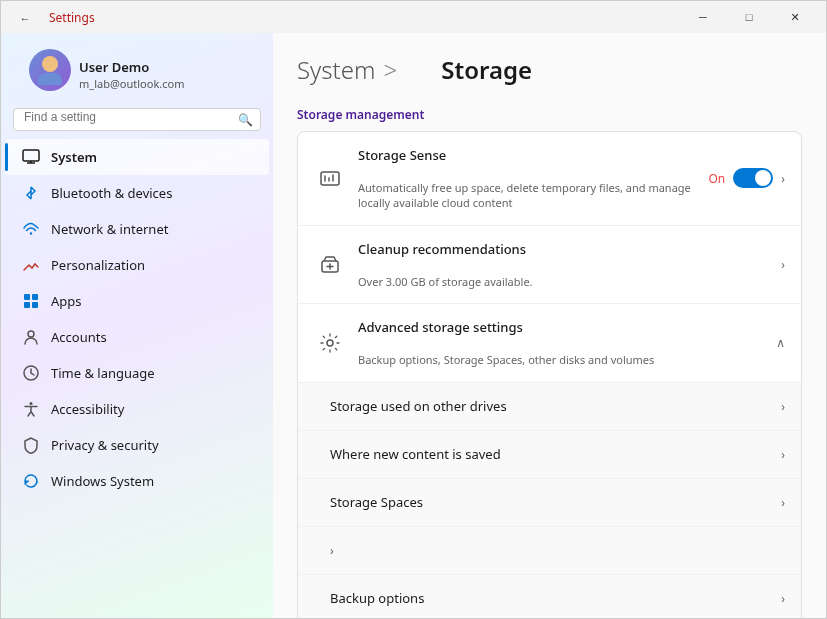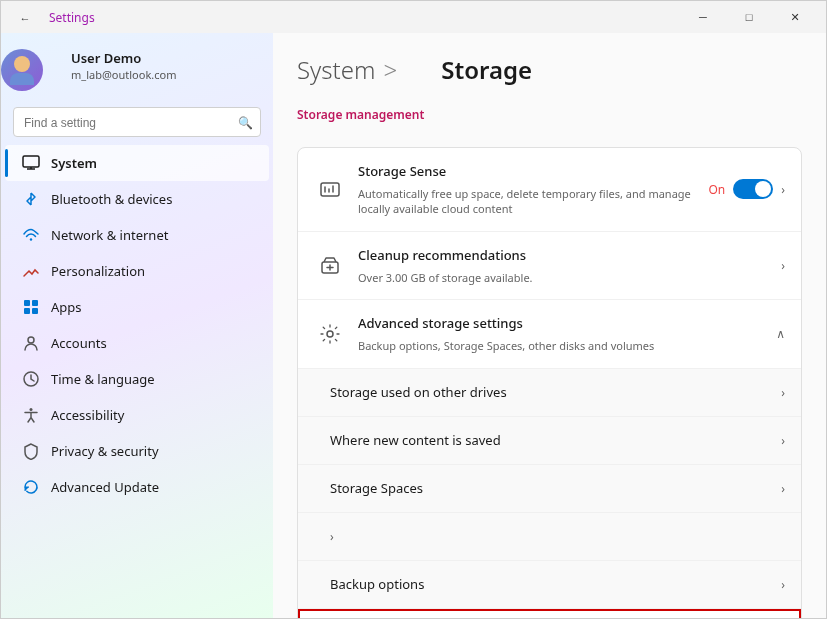--- a/index.html
+++ b/index.html
@@ -31,21 +31,21 @@
       background: #f3f3f3;
       flex-shrink: 0;
     }
     .title-bar-left {
       display: flex;
       align-items: center;
       gap: 8px;
     }
     .title-bar-title {
       font-size: 12px;
-      color: #a21caf;
+      color: #b91c1c;
     }
     .title-bar-controls {
       display: flex;
       gap: 0;
     }
     .title-bar-btn {
       width: 46px;
       height: 32px;
       border: none;
       background: transparent;
@@ -70,23 +70,23 @@
       flex-shrink: 0;
       background: linear-gradient(160deg, #e8f4ff 0%, #f0e8ff 50%, #e8ffee 100%);
       display: flex;
       flex-direction: column;
       padding-bottom: 8px;
       overflow-y: auto;
     }
 
     .user-profile {
       display: flex;
-      align-items: flex-start;
-      gap: 28px;
-      padding: 16px 16px 12px 0;
+      align-items: flex-end;
+      gap: 8px;
+      padding: 16px 16px 12px 28px;
     }
     .avatar {
       width: 42px;
       height: 42px;
       border-radius: 50%;
       background: linear-gradient(135deg, #6b8dd6, #8e5cd4);
       display: flex;
       align-items: center;
       justify-content: center;
       color: white;
@@ -118,21 +118,21 @@
     .user-info { display: flex; flex-direction: column; }
     .user-name { font-size: 13px; font-weight: 600; color: #1a1a1a; }
     .user-email { font-size: 11px; color: #555; }
 
     .search-box {
       margin: 4px 12px 8px 12px;
       position: relative;
     }
     .search-input {
       width: 100%;
-      padding: 8px 32px 6px 10px;
+      padding: 1px 32px 6px 10px;
       border: 1px solid #d0d0d0;
       border-radius: 4px;
       background: white;
       font-size: 12px;
       outline: none;
     }
     .search-icon-wrap {
       position: absolute;
       right: 8px;
       top: 50%;
@@ -193,22 +193,22 @@
       align-items: center;
       gap: 8px;
     }
     .breadcrumb-parent { color: #555; font-weight: 300; }
     .breadcrumb-sep { color: #888; font-weight: 300; }
     .breadcrumb-current { font-weight: 600; color: #1a1a1a; margin-left: 36px; }
 
     .section-label {
       font-size: 12px;
       font-weight: 600;
-      color: #be185d;
-      margin-bottom: 24px;
+      color: #4c1d95;
+      margin-bottom: 8px;
     }
 
     .settings-card {
       background: white;
       border-radius: 8px;
       border: 1px solid #e0e0e0;
       overflow: hidden;
     }
 
     .settings-row {
@@ -238,21 +238,21 @@
       flex-direction: column;
     }
     .row-title {
       font-size: 13px;
       font-weight: 500;
       color: #1a1a1a;
     }
     .row-desc {
       font-size: 11px;
       color: #666;
-      margin-top: 6px;
+      margin-top: 16px;
       line-height: 1.4;
     }
 
     .row-action {
       display: flex;
       align-items: center;
       gap: 8px;
       flex-shrink: 0;
     }
 
@@ -445,21 +445,21 @@
         <span>Privacy &amp; security</span>
       </div>
 
       <div class="nav-item">
         <div class="nav-icon">
           <svg width="18" height="18" viewBox="0 0 18 18" fill="none">
             <path d="M3 9a6 6 0 1 1 1.8 4.3" stroke="#0078d4" stroke-width="1.5" stroke-linecap="round" fill="none"></path>
             <polyline points="3,13 3,9 7,9" fill="#0078d4" stroke="#0078d4" stroke-width="1" stroke-linejoin="round"></polyline>
           </svg>
         </div>
-        <span>Advanced Update</span>
+        <span>Windows System</span>
       </div>
     </div>
 
     <div class="content">
       <div class="breadcrumb">
         <span class="breadcrumb-parent">System</span>
         <span class="breadcrumb-sep">&gt;</span>
         <span class="breadcrumb-current">Storage</span>
       </div>
 

